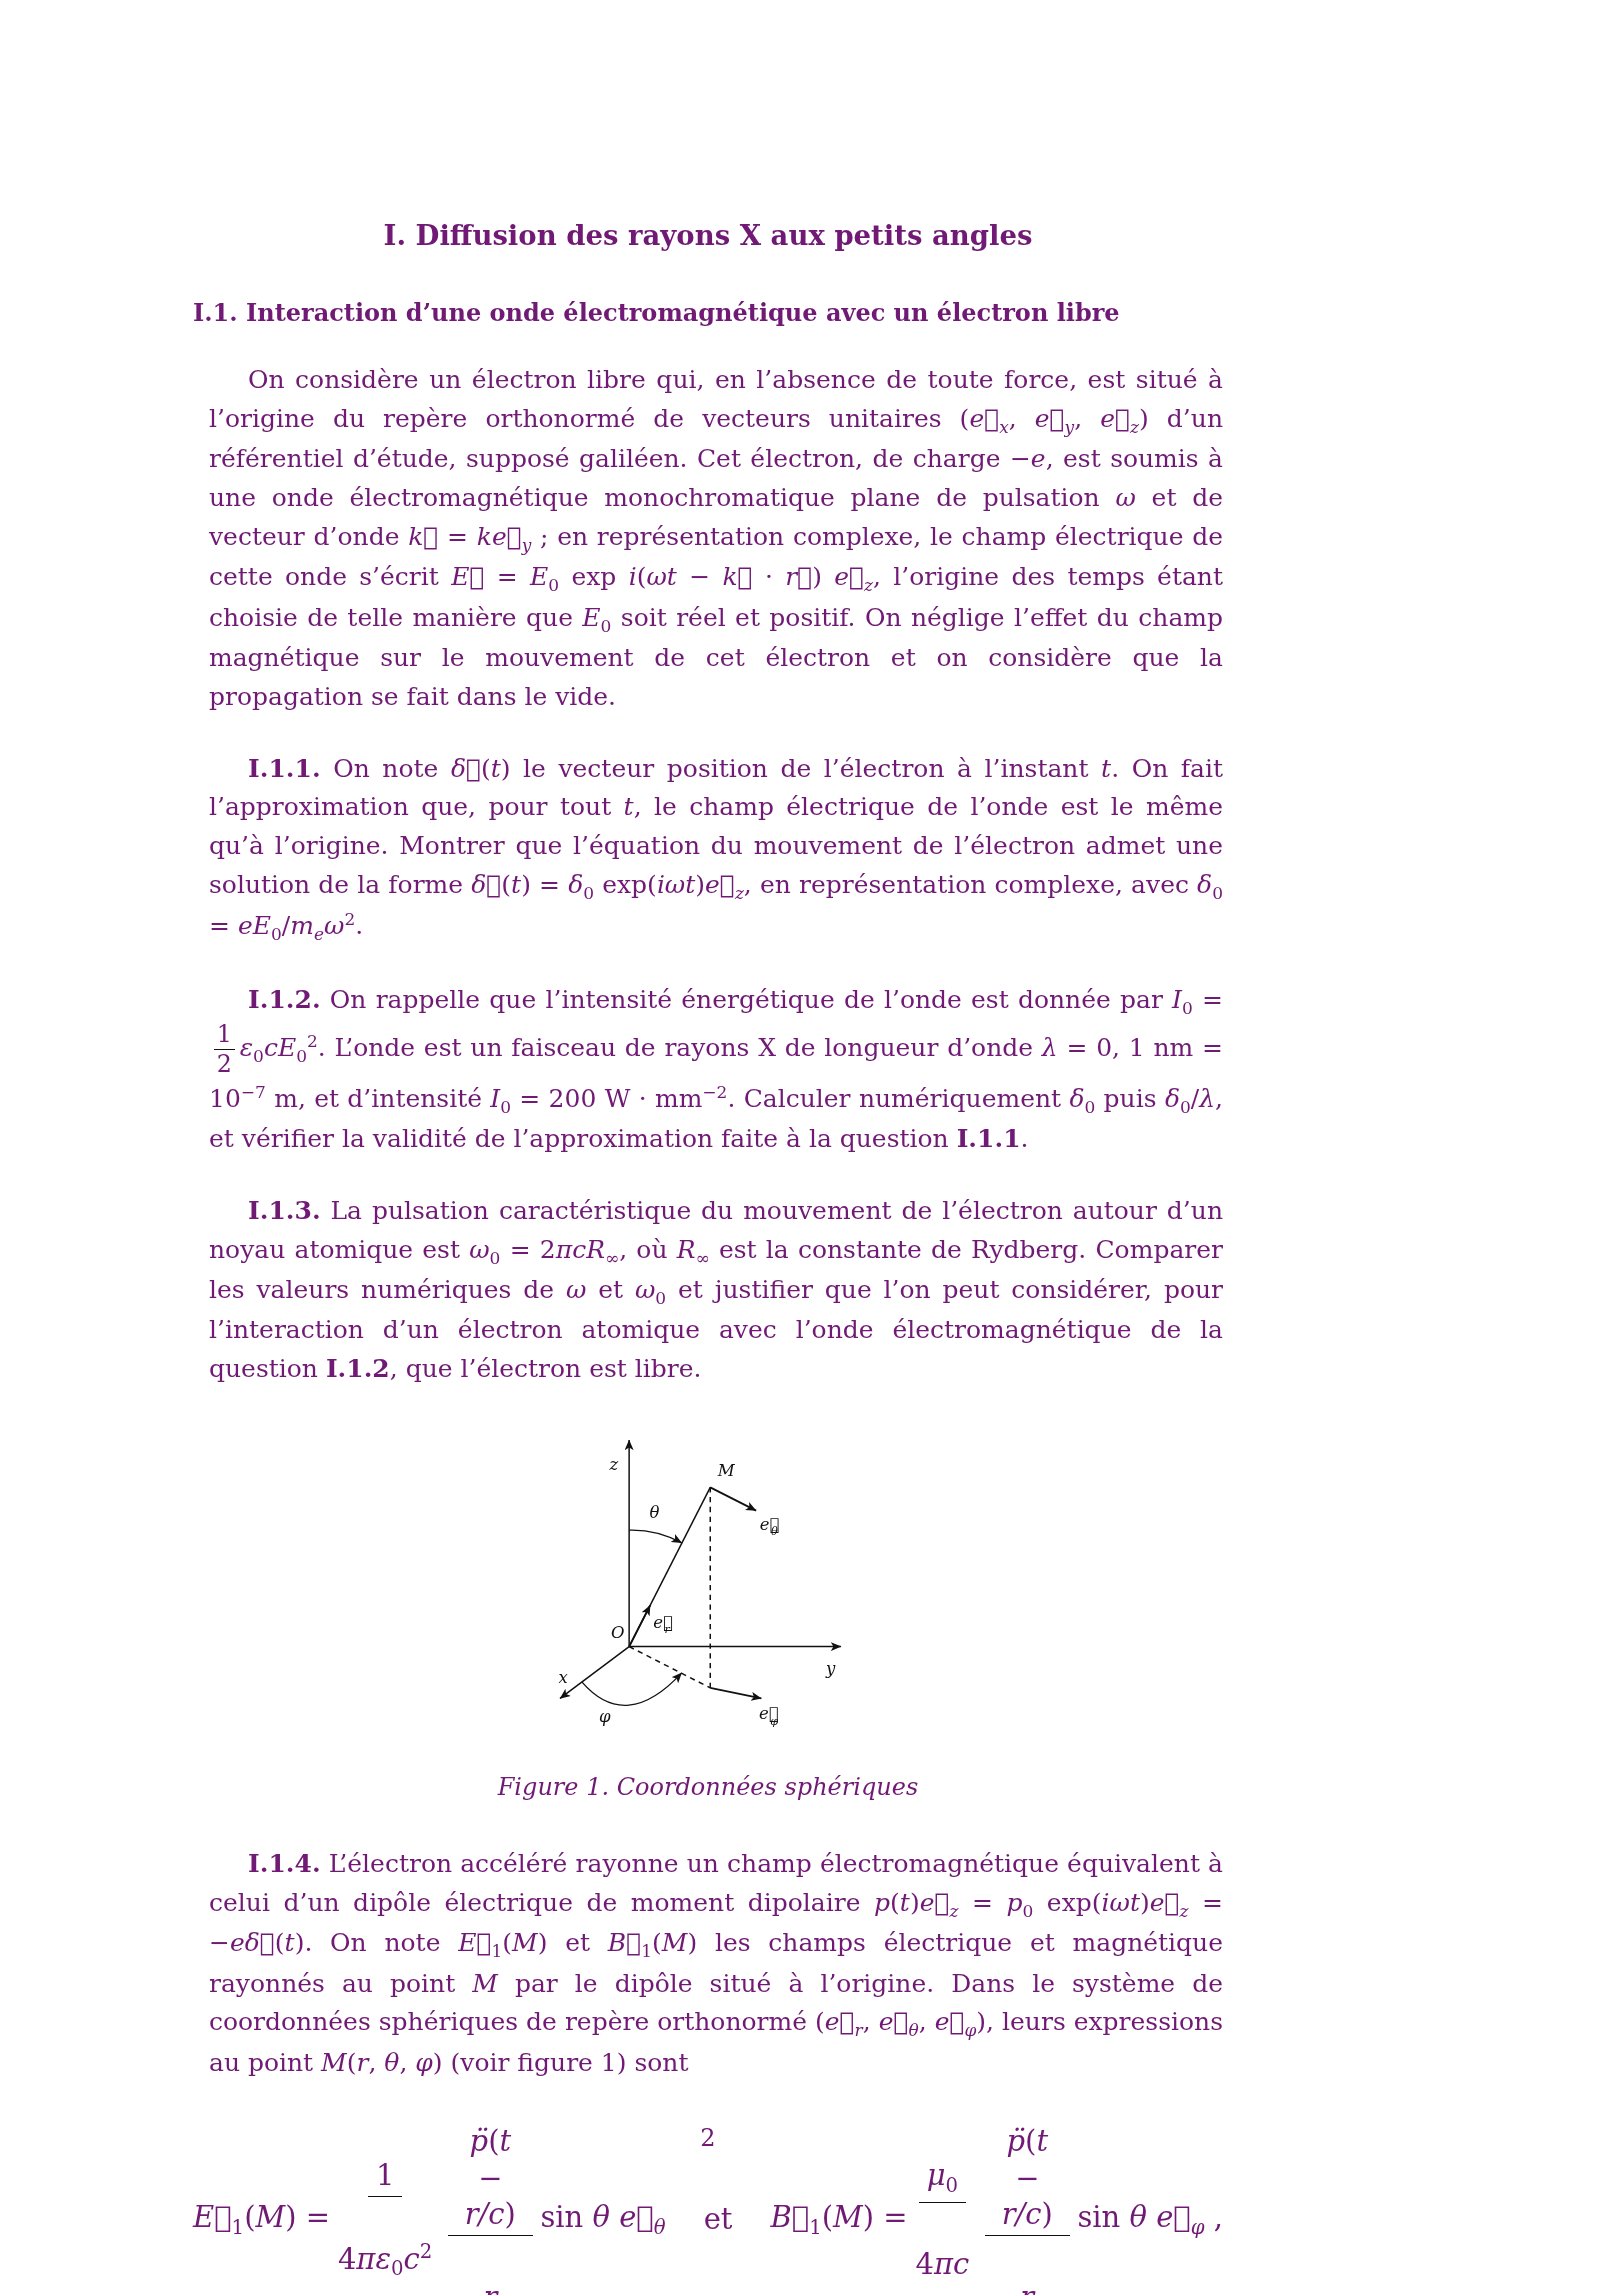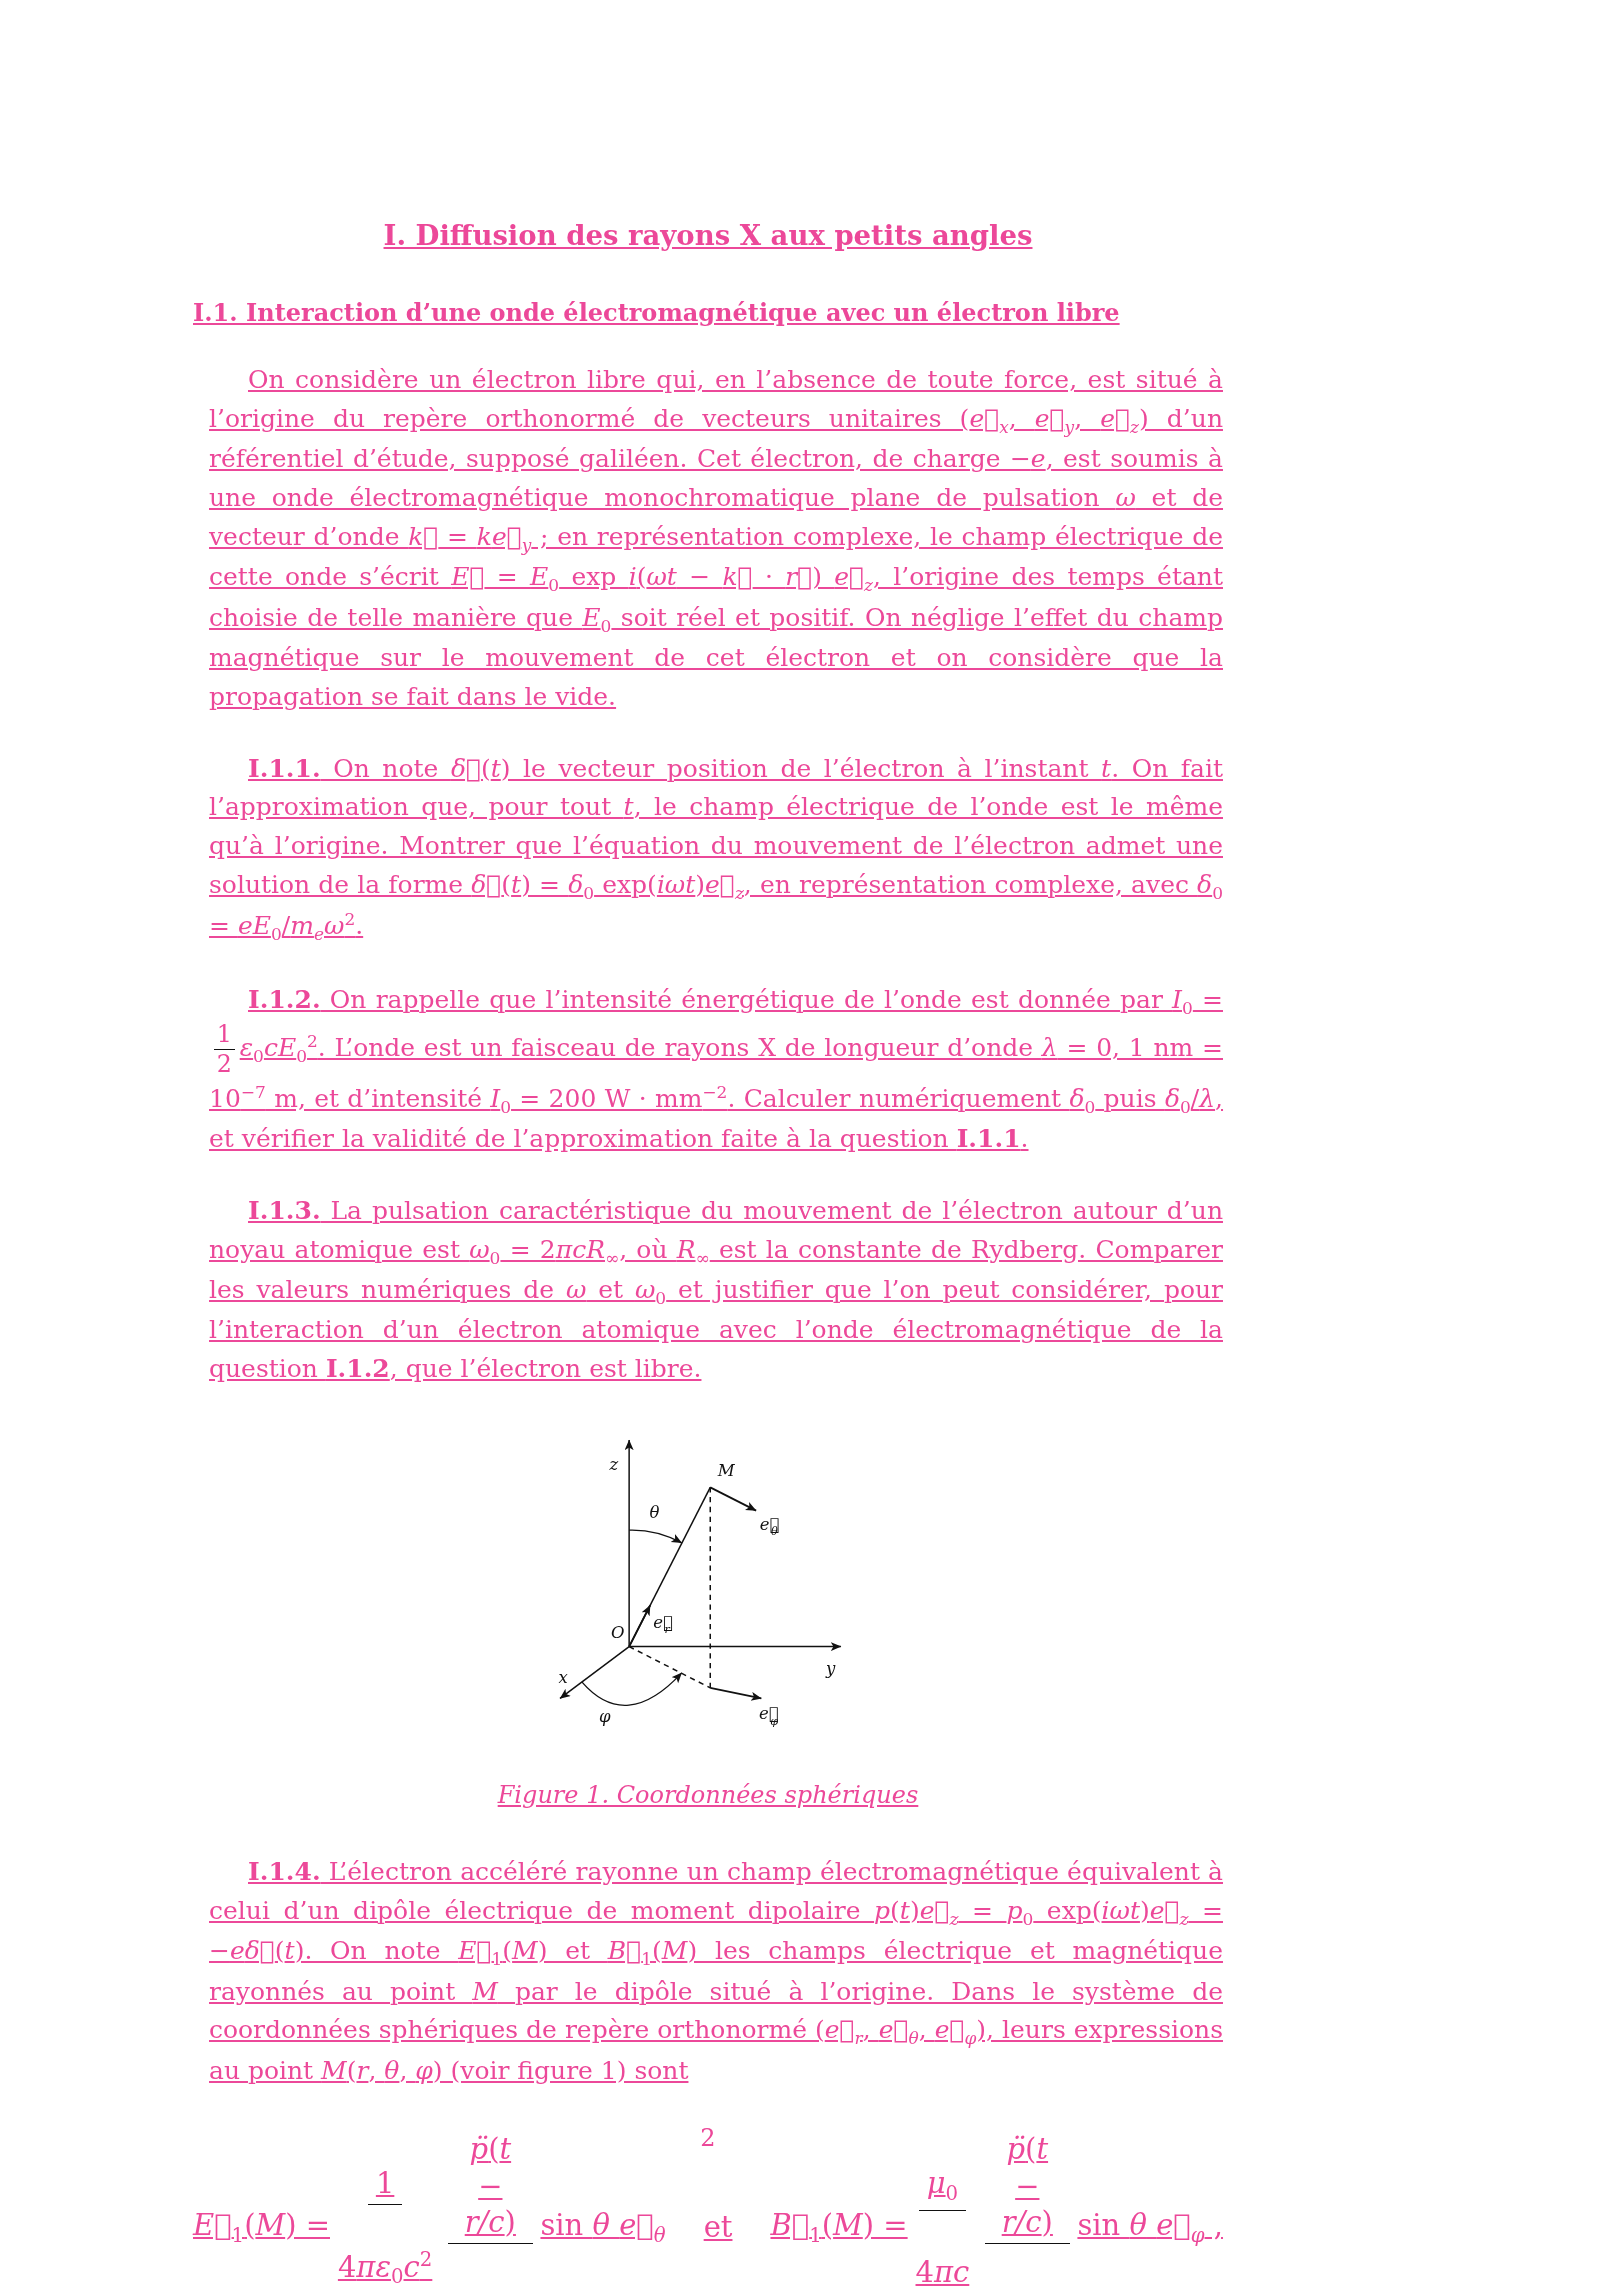--- a/index.html
+++ b/index.html
@@ -3,26 +3,25 @@
 <meta charset="utf-8">
 <style>
   html, body { margin: 0; padding: 0; background: #ffffff; }
   .page {
     position: relative;
     width: 1416px;
     height: 2295px;
     box-sizing: border-box;
     padding: 0 193px;
     background: #ffffff;
-    color: #ec4899;
+    color: #701a75;
     font-family: "DejaVu Serif", "Liberation Serif", serif;
     font-size: 25px;
     line-height: 1.55;
     overflow: hidden;
-    text-decoration: underline;
   }
   .title {
     margin: 0;
     padding-top: 218px;
     text-align: center;
     font-size: 27.5px;
     font-weight: bold;
     line-height: 1.25;
   }
   .section-heading {
@@ -52,21 +51,21 @@
     text-indent: 0;
   }
   frac fn { display: block; border-bottom: 1.6px solid #111; padding: 0 3.1px 0.8px; }
   frac fd { display: block; padding-top: 0.8px; }
   
   figure.fig { margin: 36px 0 0 0; text-align: center; }
   figure.fig svg { display: inline-block; }
   .figtext text { font-family: "DejaVu Serif", "Liberation Serif", serif; font-style: italic; font-size: 22px; }
   .figtext text.msub { font-size: 15px; }
   figcaption {
-    margin-top: 10px;
+    margin-top: 2px;
     font-style: italic;
     font-size: 24px;
     text-align: center;
   }
   
   .equation {
     margin-top: 41px;
     display: flex;
     align-items: center;
     justify-content: center;

